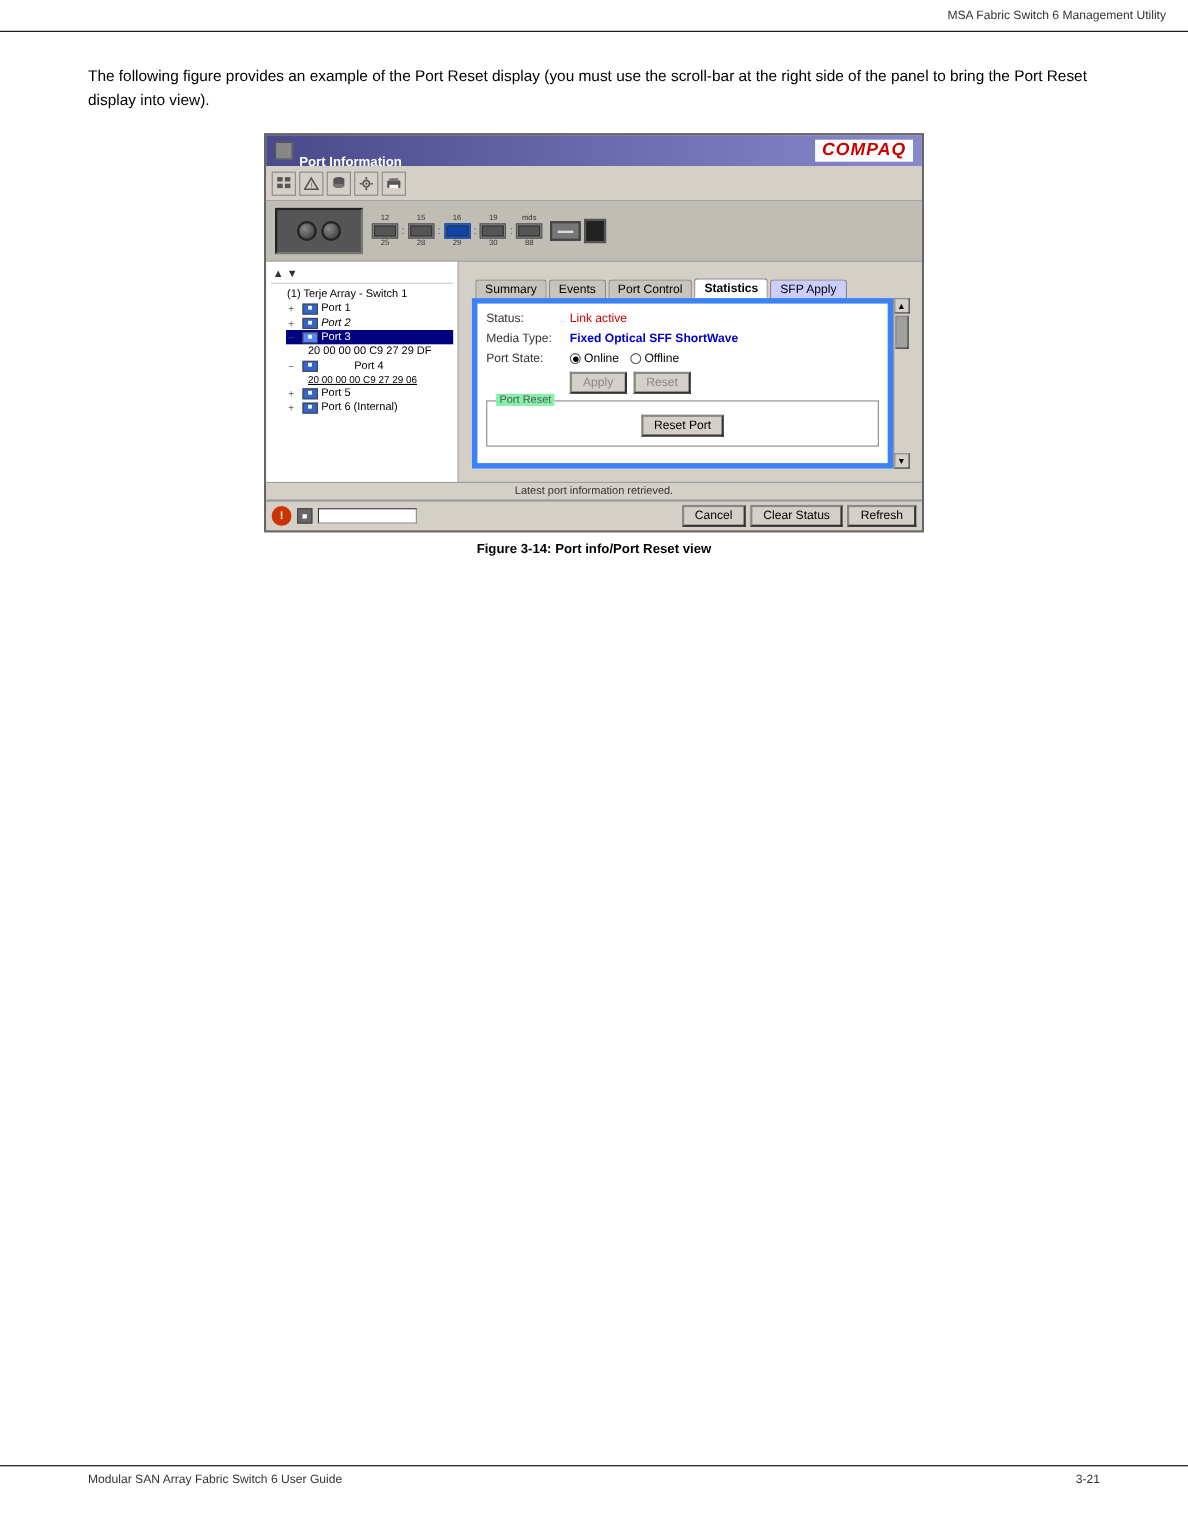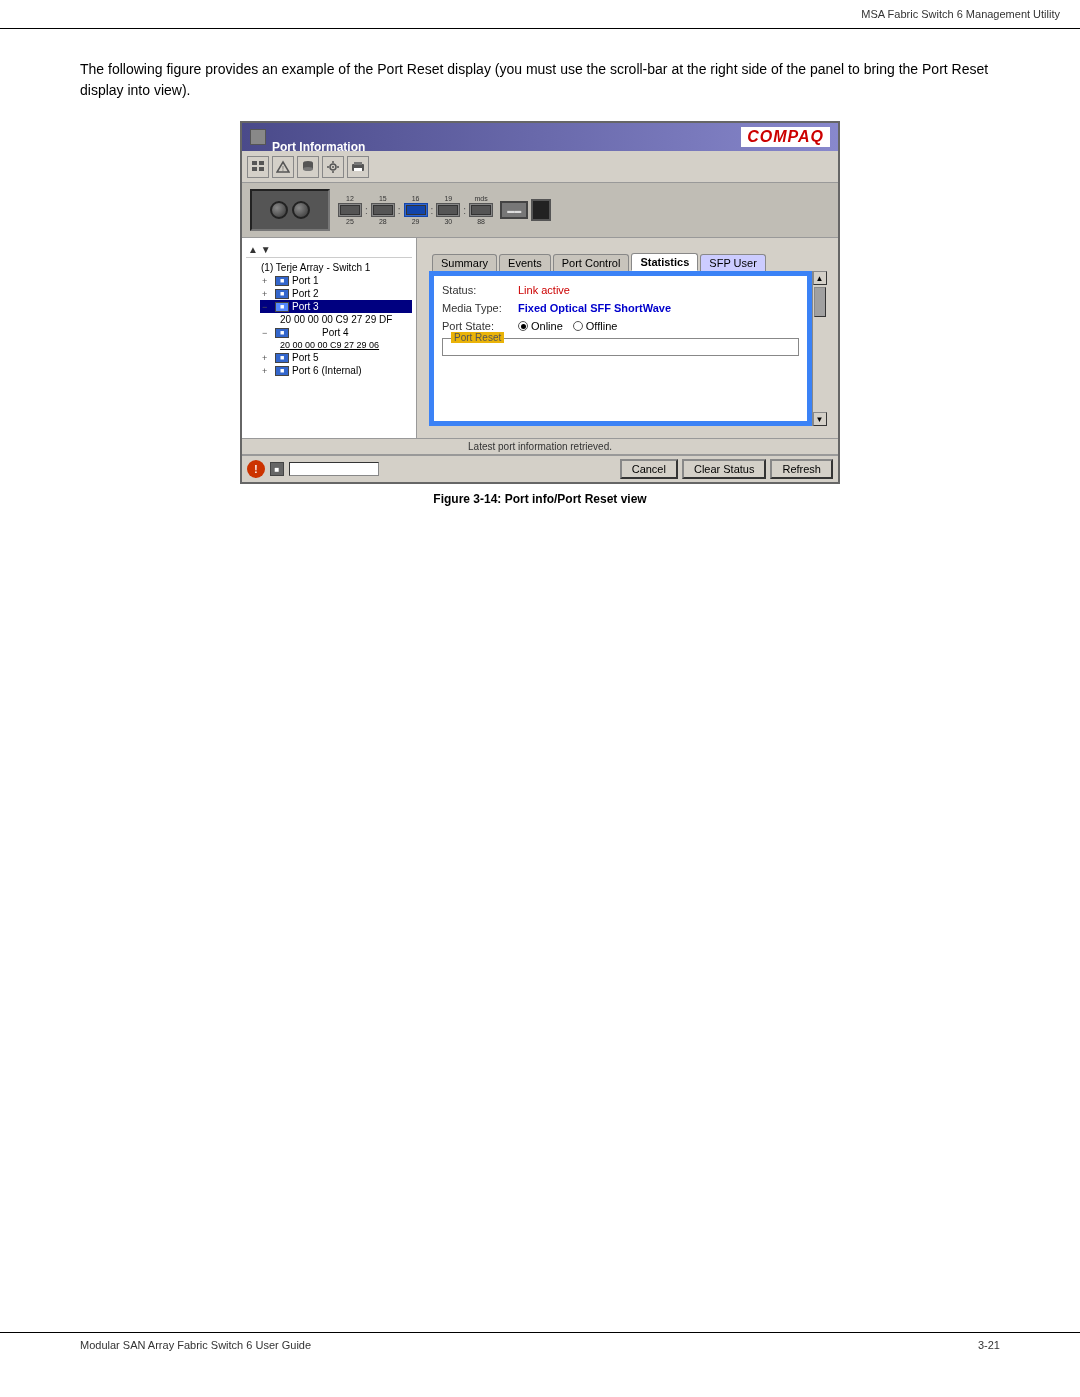--- a/index.html
+++ b/index.html
@@ -372,21 +372,21 @@
       position: relative;
       border: 1px solid #888;
       margin-top: 4px;
       padding: 8px;
     }
 
     .port-reset-title {
       position: absolute;
       top: -7px;
       left: 8px;
-      background: #eab308;
+      background: #86efac;
       font-size: 10px;
       padding: 0 3px;
       color: #555;
     }
 
     
     .scrollbar {
       width: 14px;
       background: #d4d0c8;
       border-left: 1px solid #888;
@@ -645,21 +645,21 @@
 
         <div class="tree-item tree-indent">
           <span class="tree-expand">+</span>
           <span class="small-icon small-icon-blue">■</span>
           <span style="font-size:10px;">Port 1</span>
         </div>
 
         <div class="tree-item tree-indent">
           <span class="tree-expand">+</span>
           <span class="small-icon small-icon-blue">■</span>
-          <span style="font-size:10px;">Port 2</span>
+          <span style="font-size:10px;font-style:italic;">Port 2</span>
         </div>
 
         <div class="tree-item tree-indent selected">
           <span class="tree-expand">−</span>
           <span class="small-icon" style="background:#5588ff;">■</span>
           <span style="font-size:10px;">Port 3</span>
         </div>
 
         <div class="tree-item" style="margin-left:32px;">
           <span style="font-size:10px;color:#000;">20 00 00 00 C9 27 29 DF</span>
@@ -697,21 +697,21 @@
           <div class="tab">
             <span>Events</span>
           </div>
           <div class="tab">
             <span>Port Control</span>
           </div>
           <div class="tab active">
             <span>Statistics</span>
           </div>
           <div class="tab highlighted">
-            <span>SFP User</span>
+            <span>SFP Apply</span>
           </div>
         </div>
 
         <div class="content-with-scroll">
           <div class="tab-content tab-content-inner">
 
             <div class="info-row">
               <span class="info-label">Status:</span>
               <span class="info-value-red">Link active</span>
             </div>
@@ -728,23 +728,31 @@
                   <div class="radio-btn checked"></div>
                   <span>Online</span>
                 </div>
                 <div class="radio-option">
                   <div class="radio-btn"></div>
                   <span>Offline</span>
                 </div>
               </div>
             </div>
 
+            <div class="button-row">
+              <span style="min-width:70px;display:inline-block;"></span>
+              <button class="win-button" disabled="">Apply</button>
+              <button class="win-button" disabled="">Reset</button>
+            </div>
 
             <div class="port-reset-section">
               <span class="port-reset-title">Port Reset</span>
+              <div style="text-align:center; padding-top:4px;">
+                <button class="win-button">Reset Port</button>
+              </div>
             </div>
 
           </div>
 
           <div class="scrollbar">
             <div class="scroll-arrow">▲</div>
             <div class="scroll-thumb"></div>
             <div style="flex:1;"></div>
             <div class="scroll-arrow">▼</div>
           </div>

